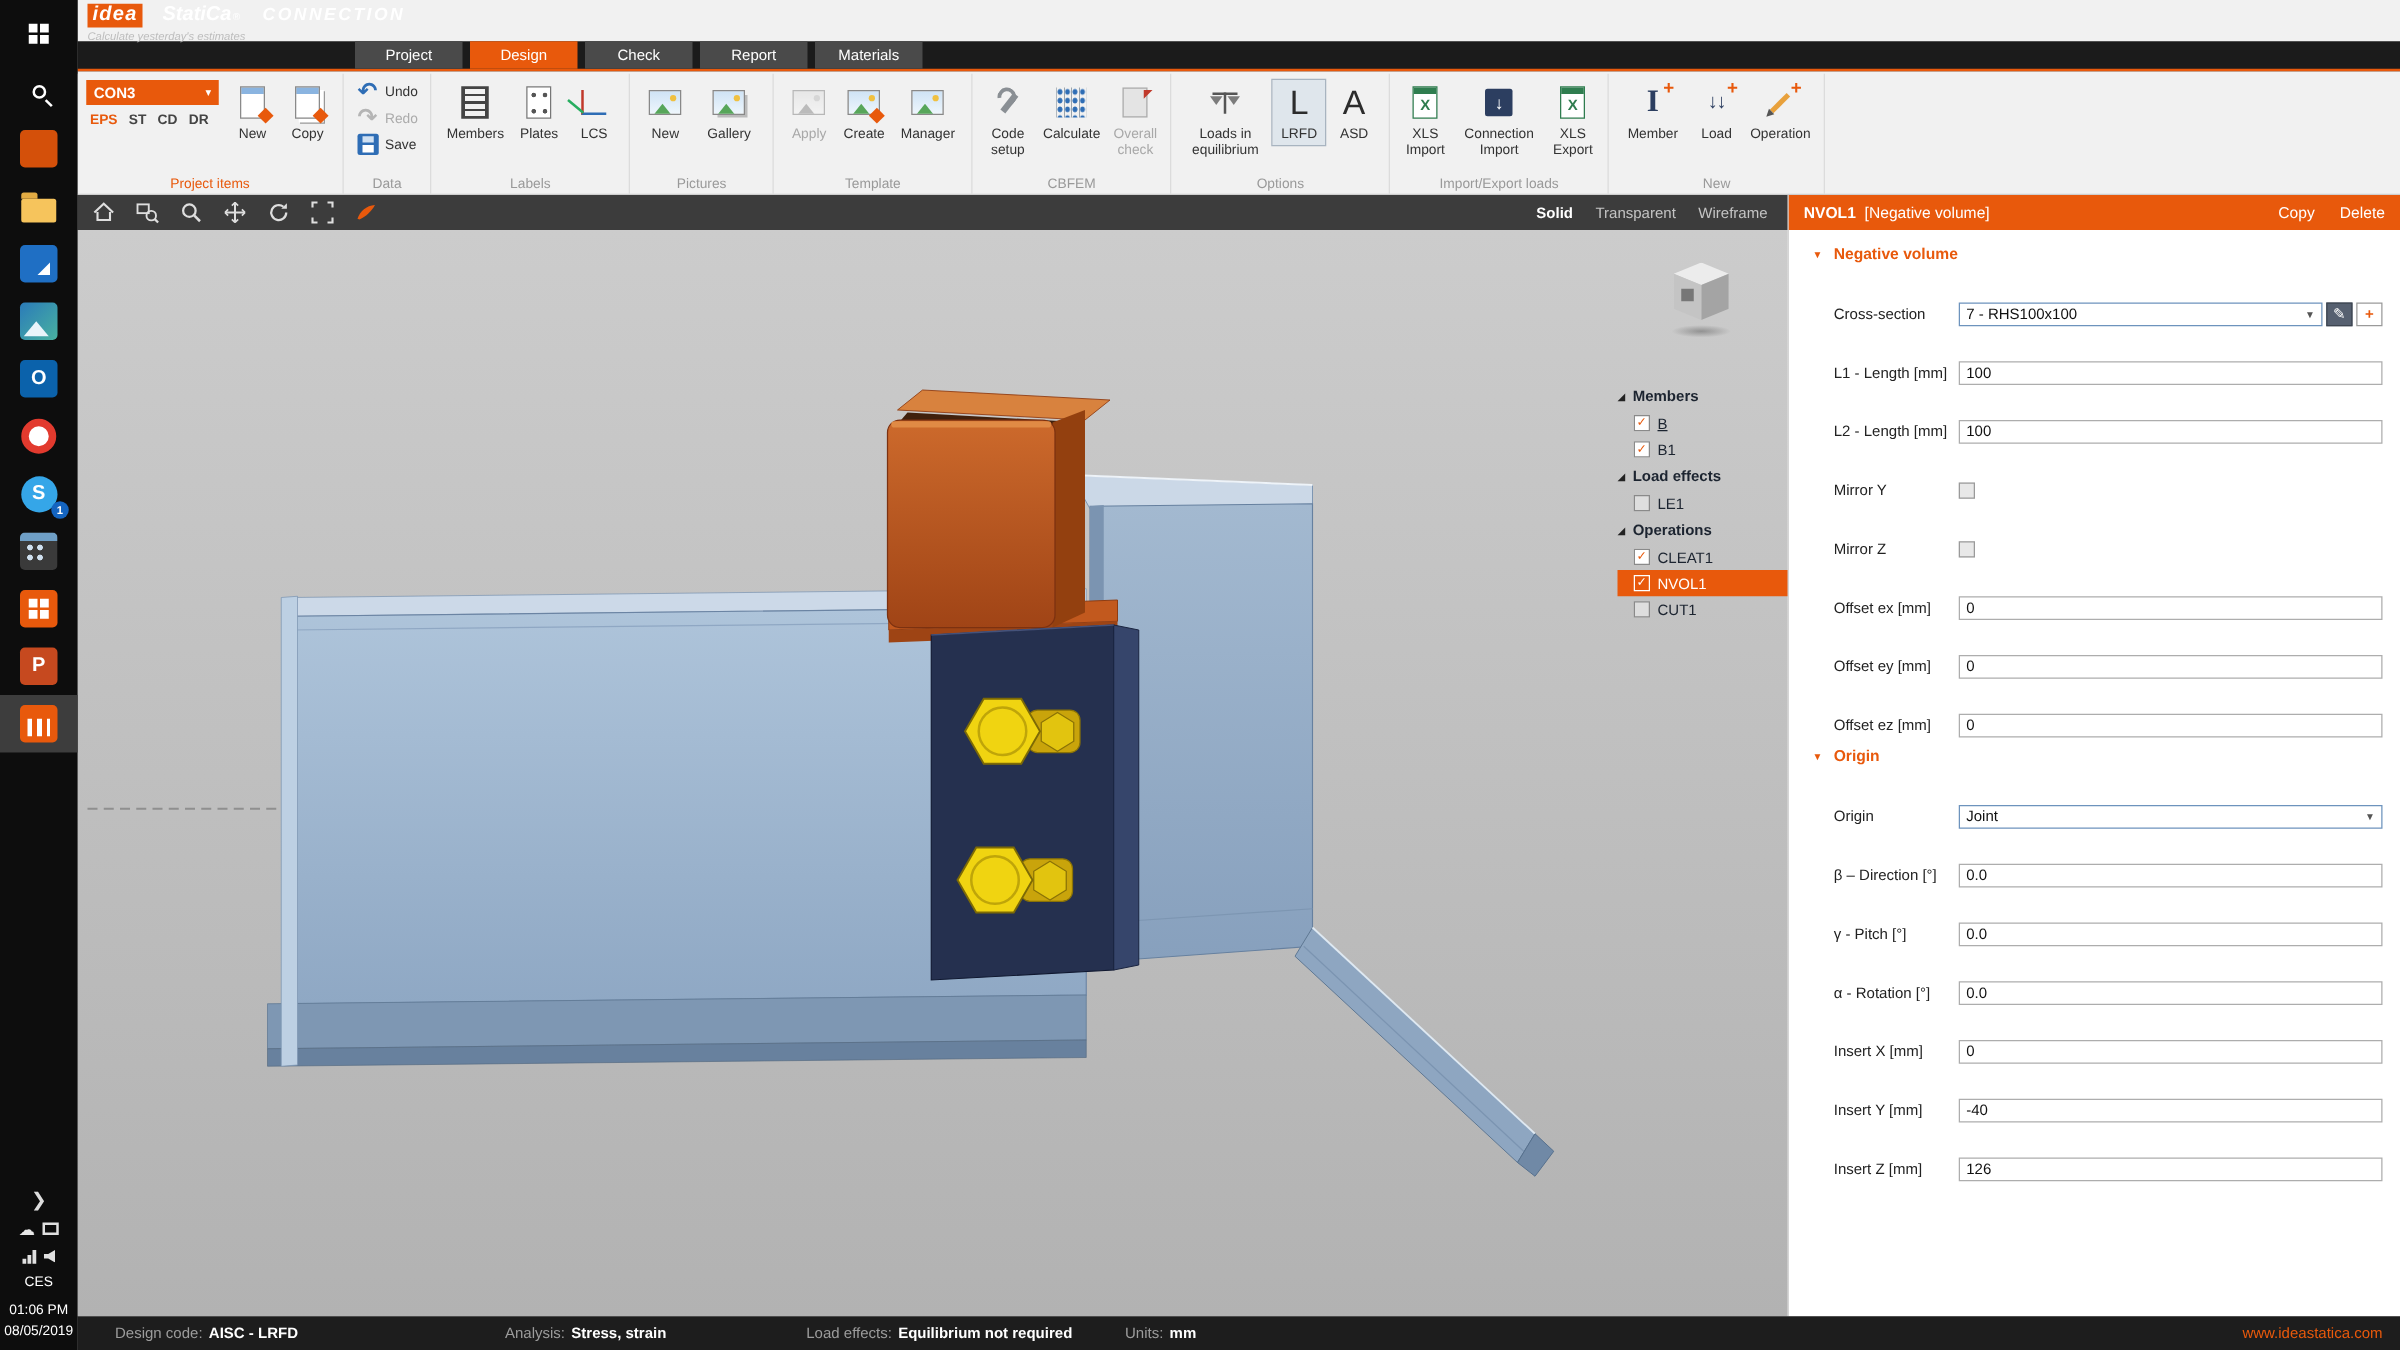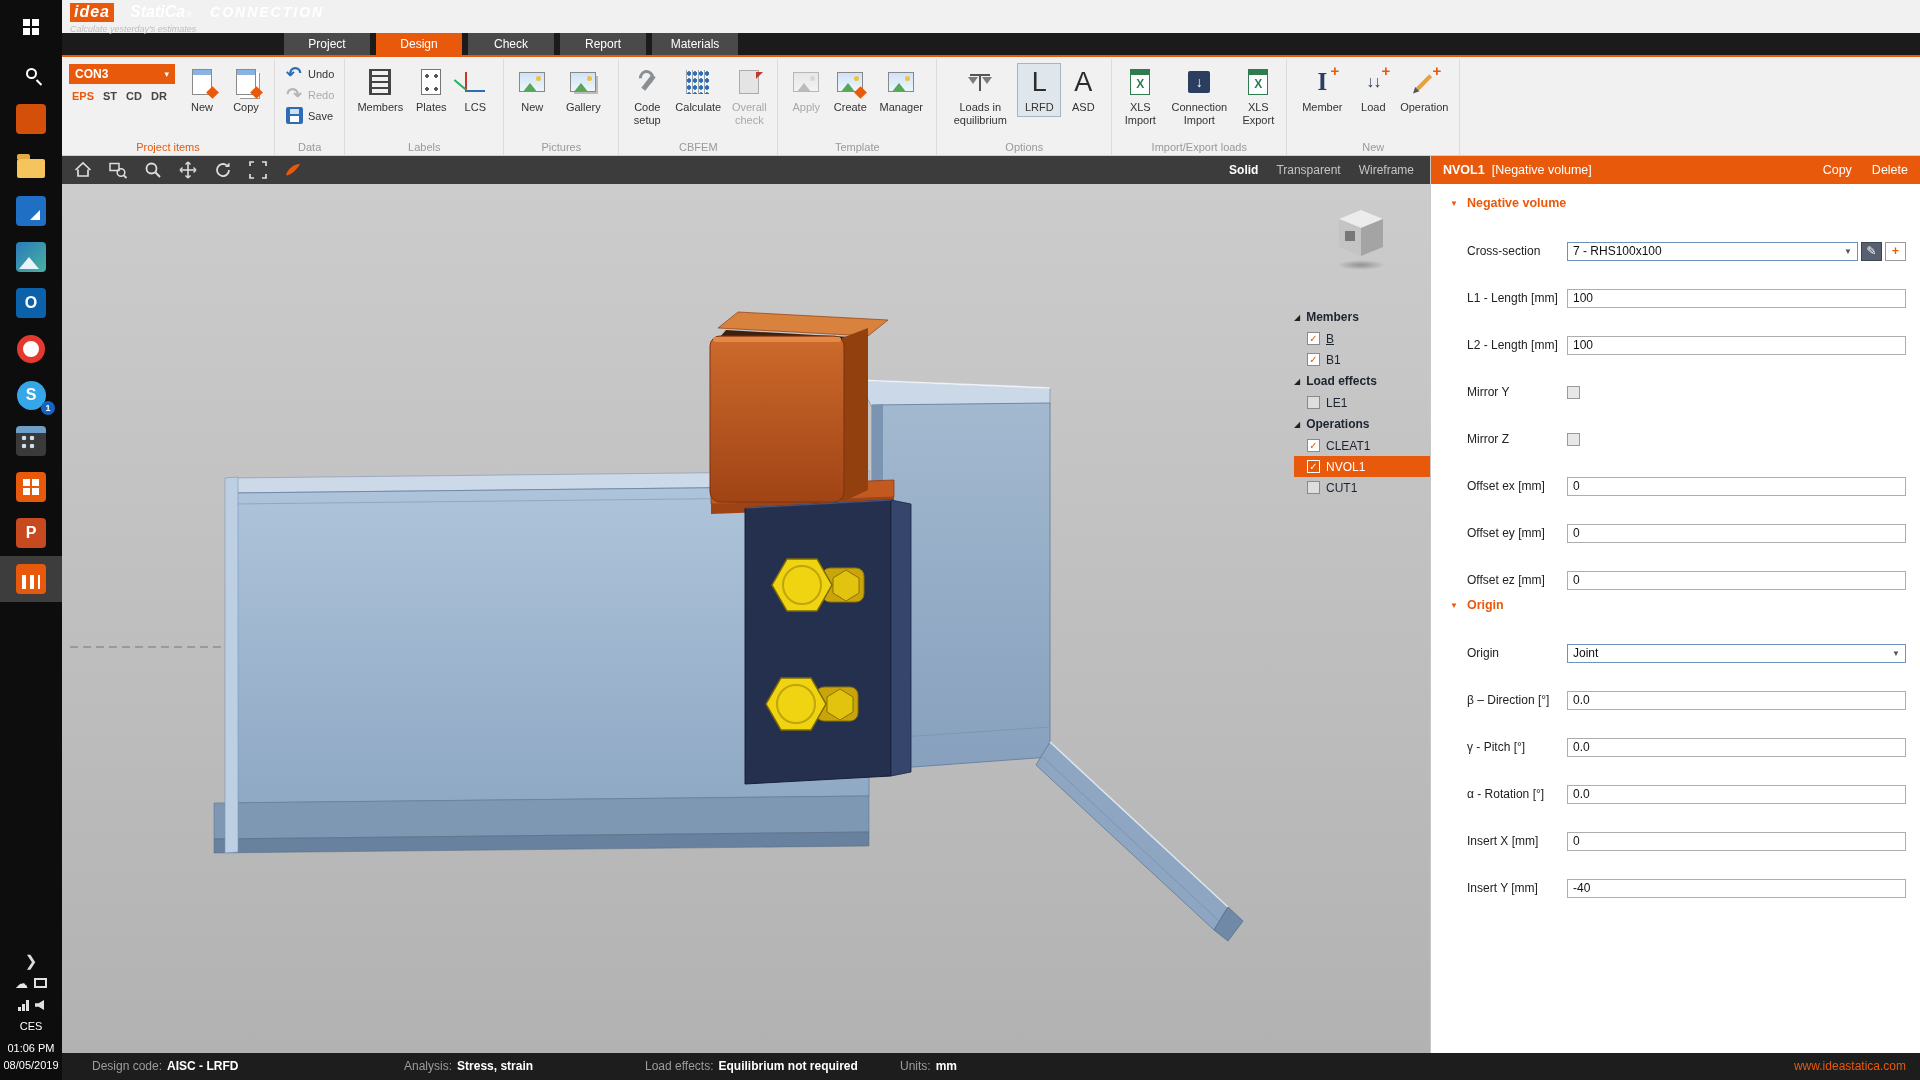--- a/index.html
+++ b/index.html
@@ -380,65 +380,65 @@
                 <span class="ic-image gal"></span>
               </span>
             <span class="rlabel">Gallery</span>
           </button>
         </div>
         <div class="rg-label">Pictures</div>
       </div>
 
       <div class="rgroup">
         <div class="rg-body">
-          <button class="rbtn narrow">
-            <span class="ricon">
-                <span class="ic-wrench"></span>
-              </span>
-            <span class="rlabel">Code setup</span>
+          <button class="rbtn narrow disabled">
+            <span class="ricon">
+                <span class="ic-image gray"></span>
+              </span>
+            <span class="rlabel">Apply</span>
+          </button>
+          <button class="rbtn narrow">
+            <span class="ricon">
+                <span class="ic-image"></span>
+                <span class="ov-star"></span>
+              </span>
+            <span class="rlabel">Create</span>
           </button>
           <button class="rbtn">
             <span class="ricon">
-                <span class="ic-abacus"></span>
-              </span>
-            <span class="rlabel">Calculate</span>
-          </button>
-          <button class="rbtn narrow disabled">
-            <span class="ricon">
-                <span class="ic-overall"></span>
-              </span>
-            <span class="rlabel">Overall check</span>
-          </button>
-        </div>
-        <div class="rg-label">CBFEM</div>
+                <span class="ic-image"></span>
+              </span>
+            <span class="rlabel">Manager</span>
+          </button>
+        </div>
+        <div class="rg-label">Template</div>
       </div>
 
       <div class="rgroup">
         <div class="rg-body">
+          <button class="rbtn narrow">
+            <span class="ricon">
+                <span class="ic-wrench"></span>
+              </span>
+            <span class="rlabel">Code setup</span>
+          </button>
+          <button class="rbtn">
+            <span class="ricon">
+                <span class="ic-abacus"></span>
+              </span>
+            <span class="rlabel">Calculate</span>
+          </button>
           <button class="rbtn narrow disabled">
             <span class="ricon">
-                <span class="ic-image gray"></span>
-              </span>
-            <span class="rlabel">Apply</span>
-          </button>
-          <button class="rbtn narrow">
-            <span class="ricon">
-                <span class="ic-image"></span>
-                <span class="ov-star"></span>
-              </span>
-            <span class="rlabel">Create</span>
-          </button>
-          <button class="rbtn">
-            <span class="ricon">
-                <span class="ic-image"></span>
-              </span>
-            <span class="rlabel">Manager</span>
-          </button>
-        </div>
-        <div class="rg-label">Template</div>
+                <span class="ic-overall"></span>
+              </span>
+            <span class="rlabel">Overall check</span>
+          </button>
+        </div>
+        <div class="rg-label">CBFEM</div>
       </div>
 
       <div class="rgroup">
         <div class="rg-body">
           <button class="rbtn wide">
             <span class="ricon">
                 <span class="ic-scales">
                   <i></i>
                 </span>
               </span>
@@ -764,20 +764,24 @@
               <input class="pinput" value="0.0" style="">
             </div>
             <div class="prow">
               <span class="plabel">Insert X [mm]</span>
               <input class="pinput" value="0" style="">
             </div>
             <div class="prow">
               <span class="plabel">Insert Y [mm]</span>
               <input class="pinput" value="-40" style="">
             </div>
+            <div class="prow">
+              <span class="plabel">Insert Z [mm]</span>
+              <input class="pinput" value="126" style="">
+            </div>
           </div>
         </div>
       </aside>
     </div>
 
     <footer class="statusbar">
       <span class="sb-item" style="left:30px;">
         <span class="sb-label">Design code:</span><span class="sb-val">AISC - LRFD</span>
       </span>
       <span class="sb-item" style="left:342px;">

